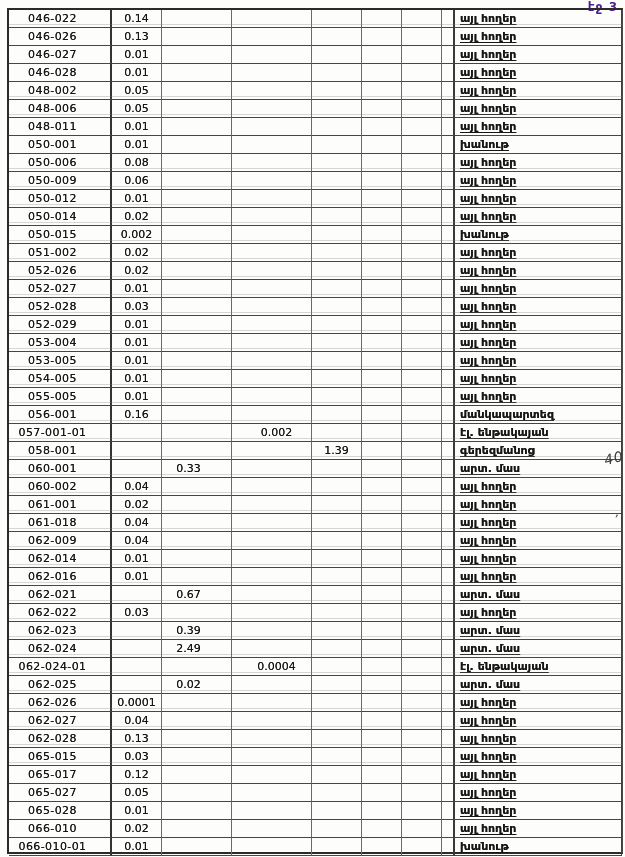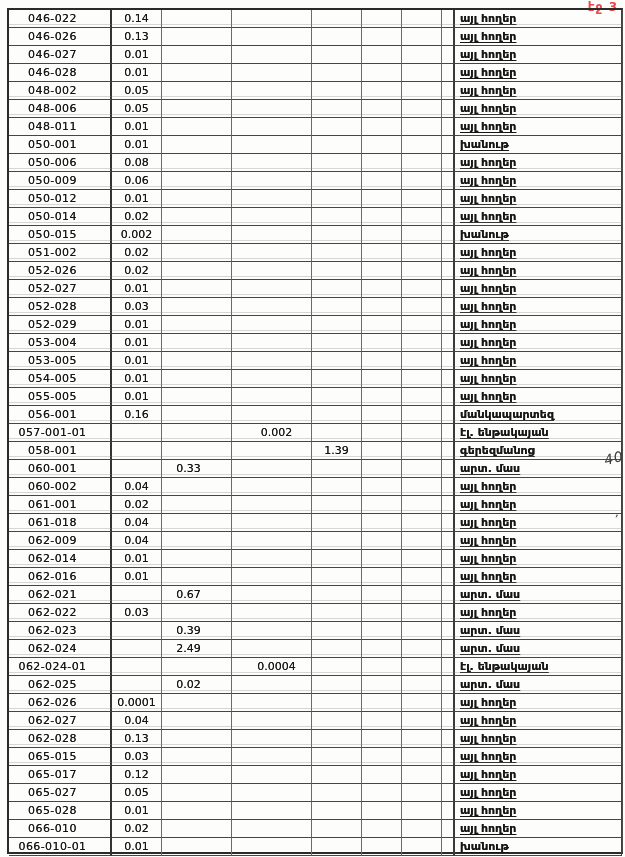--- a/index.html
+++ b/index.html
@@ -3,21 +3,21 @@
 <meta charset="utf-8">
 <style>
   html,body{margin:0;padding:0;background:#e8e8e8;}
   .page{
     position:relative;width:625px;height:857px;margin:0 auto;
     background:#fdfdfc;overflow:hidden;
     font-family:"DejaVu Sans",sans-serif;color:#161616;
   }
   .page-label{
     position:absolute;top:0px;right:7px;font-size:12px;font-weight:700;
-    letter-spacing:1px;color:#ef4444;text-align:right;
+    letter-spacing:1px;color:#4c1d95;text-align:right;
   }
   .scan-table{
     position:absolute;left:7px;top:8px;width:616px;height:846px;
     display:grid;
     grid-template-columns:103px 50px 70px 80px 50px 40px 40px 13px 1fr;
     grid-auto-rows:18px;
     border-top:2px solid #2b2b2b;border-left:2px solid #2b2b2b;
     border-right:1px solid #4a4a4a;border-bottom:2px solid #2b2b2b;
     box-sizing:border-box;
   }

